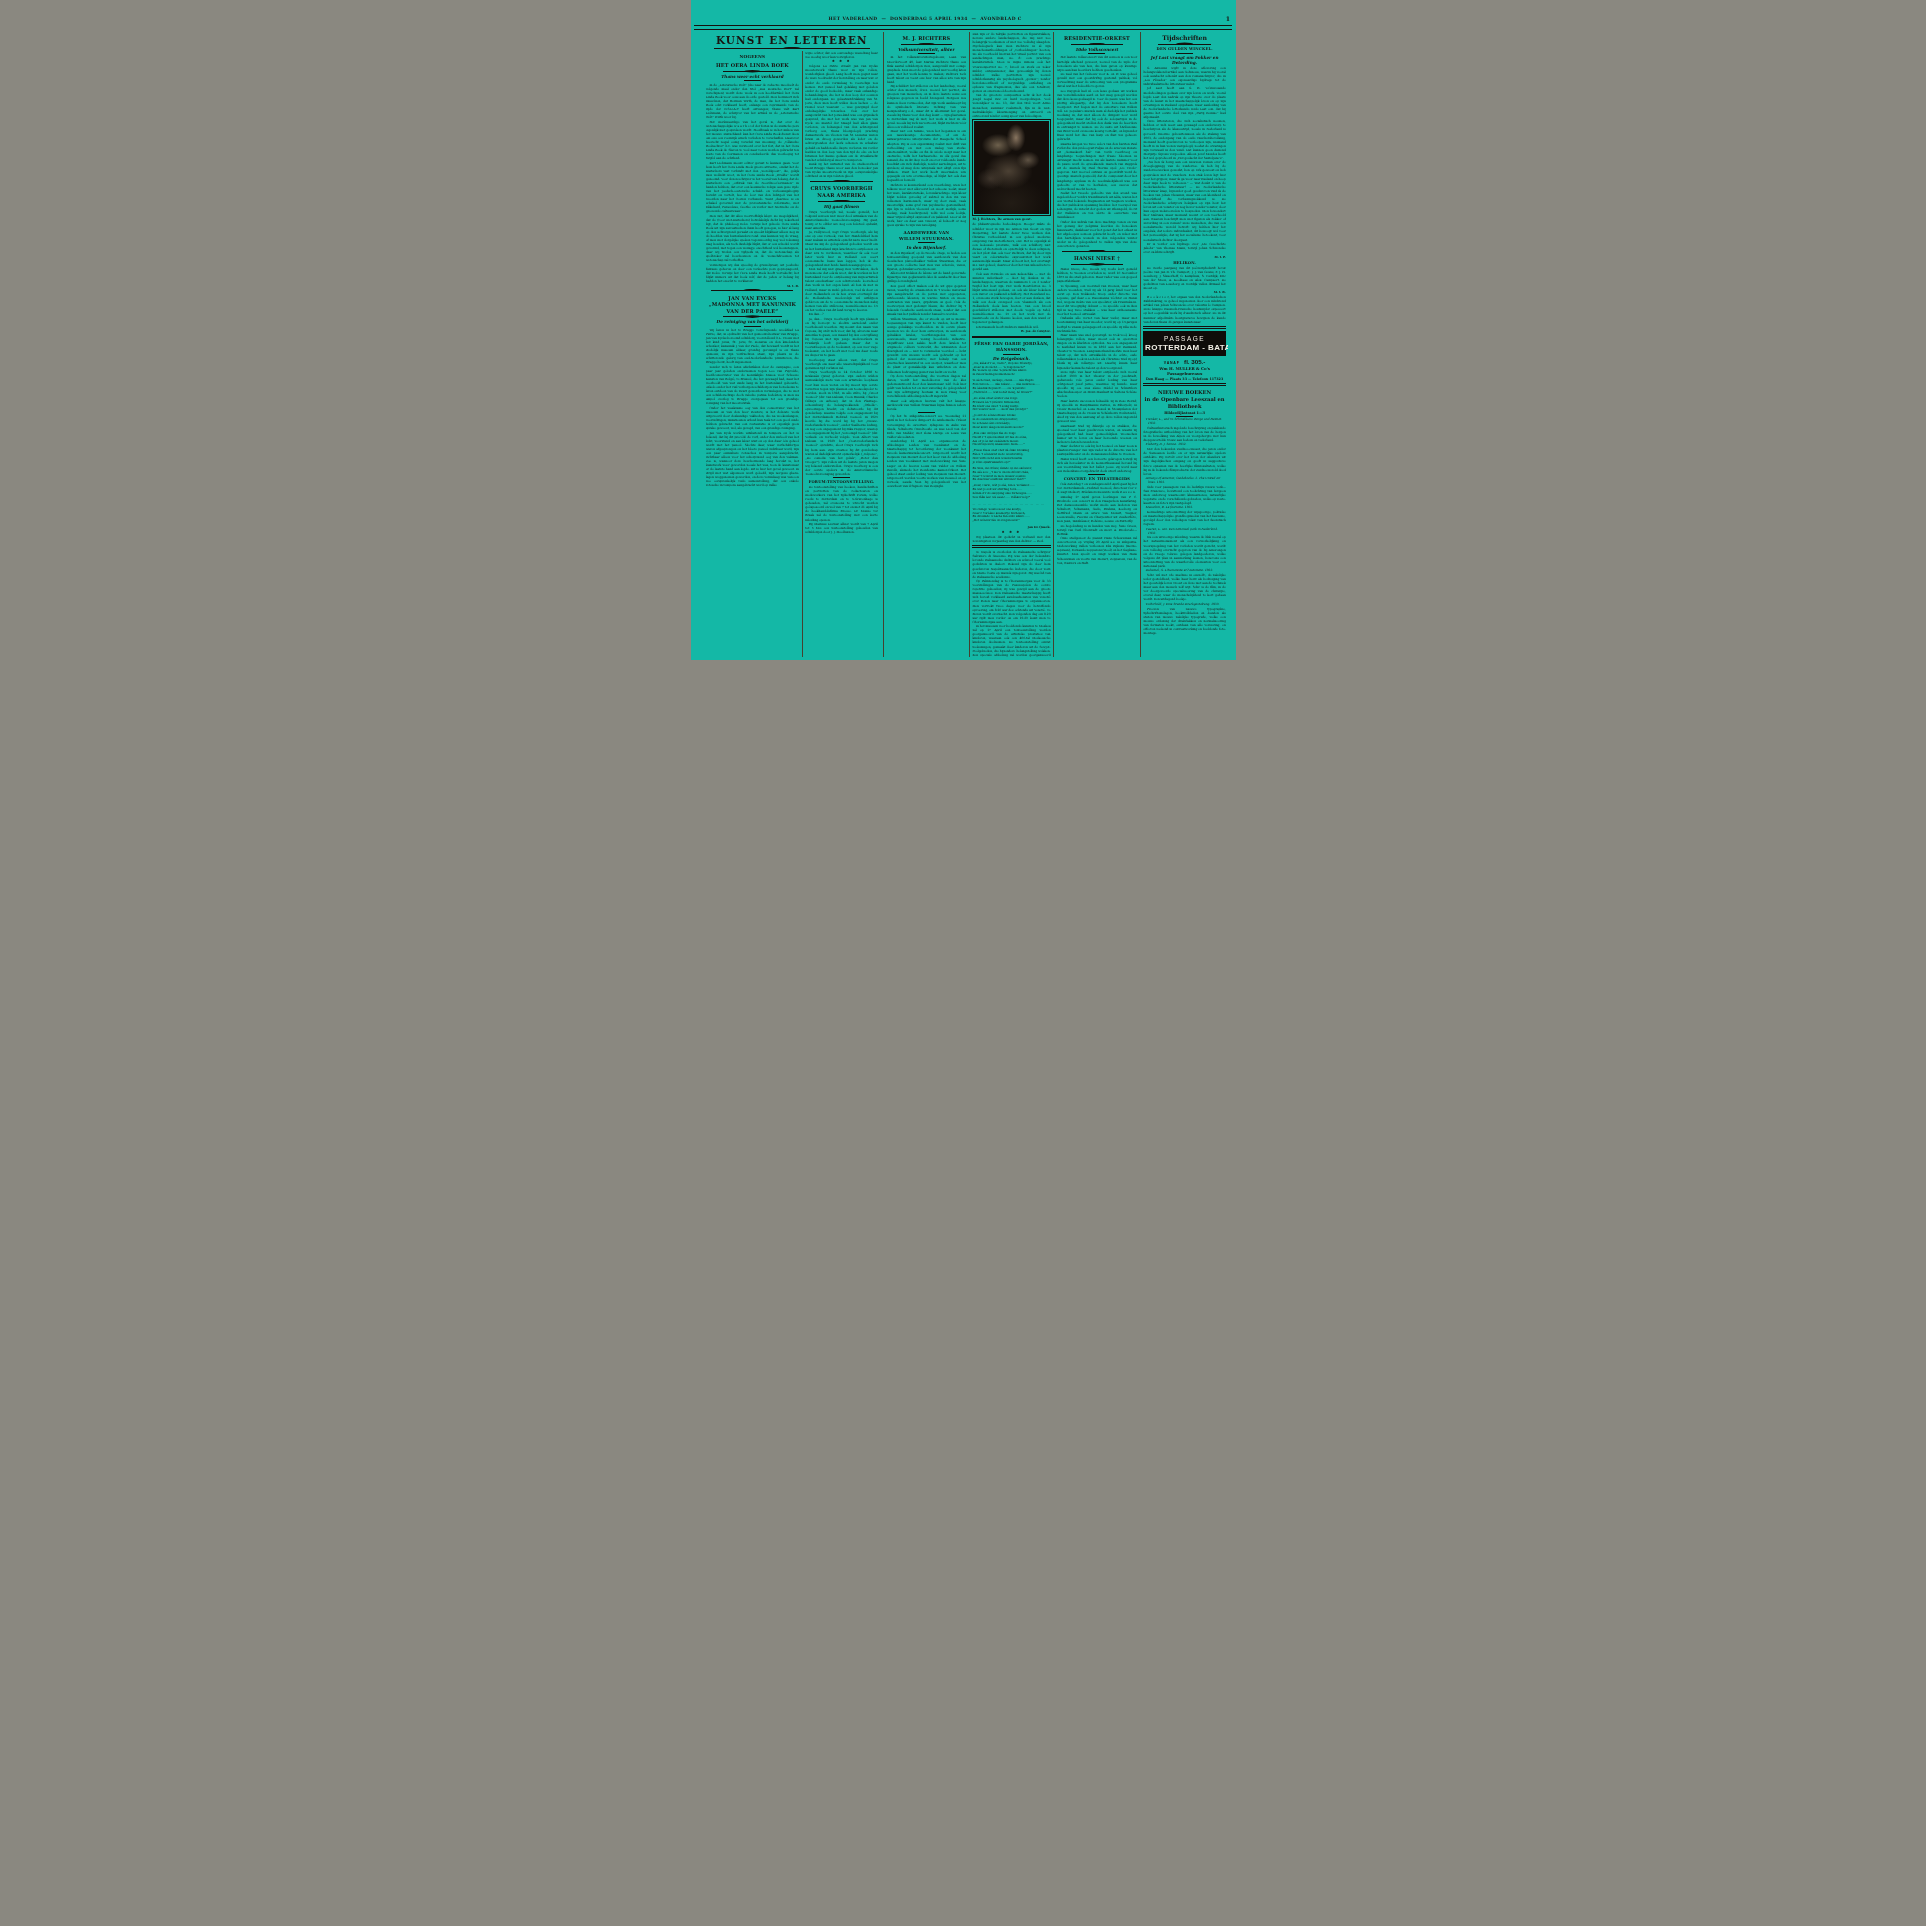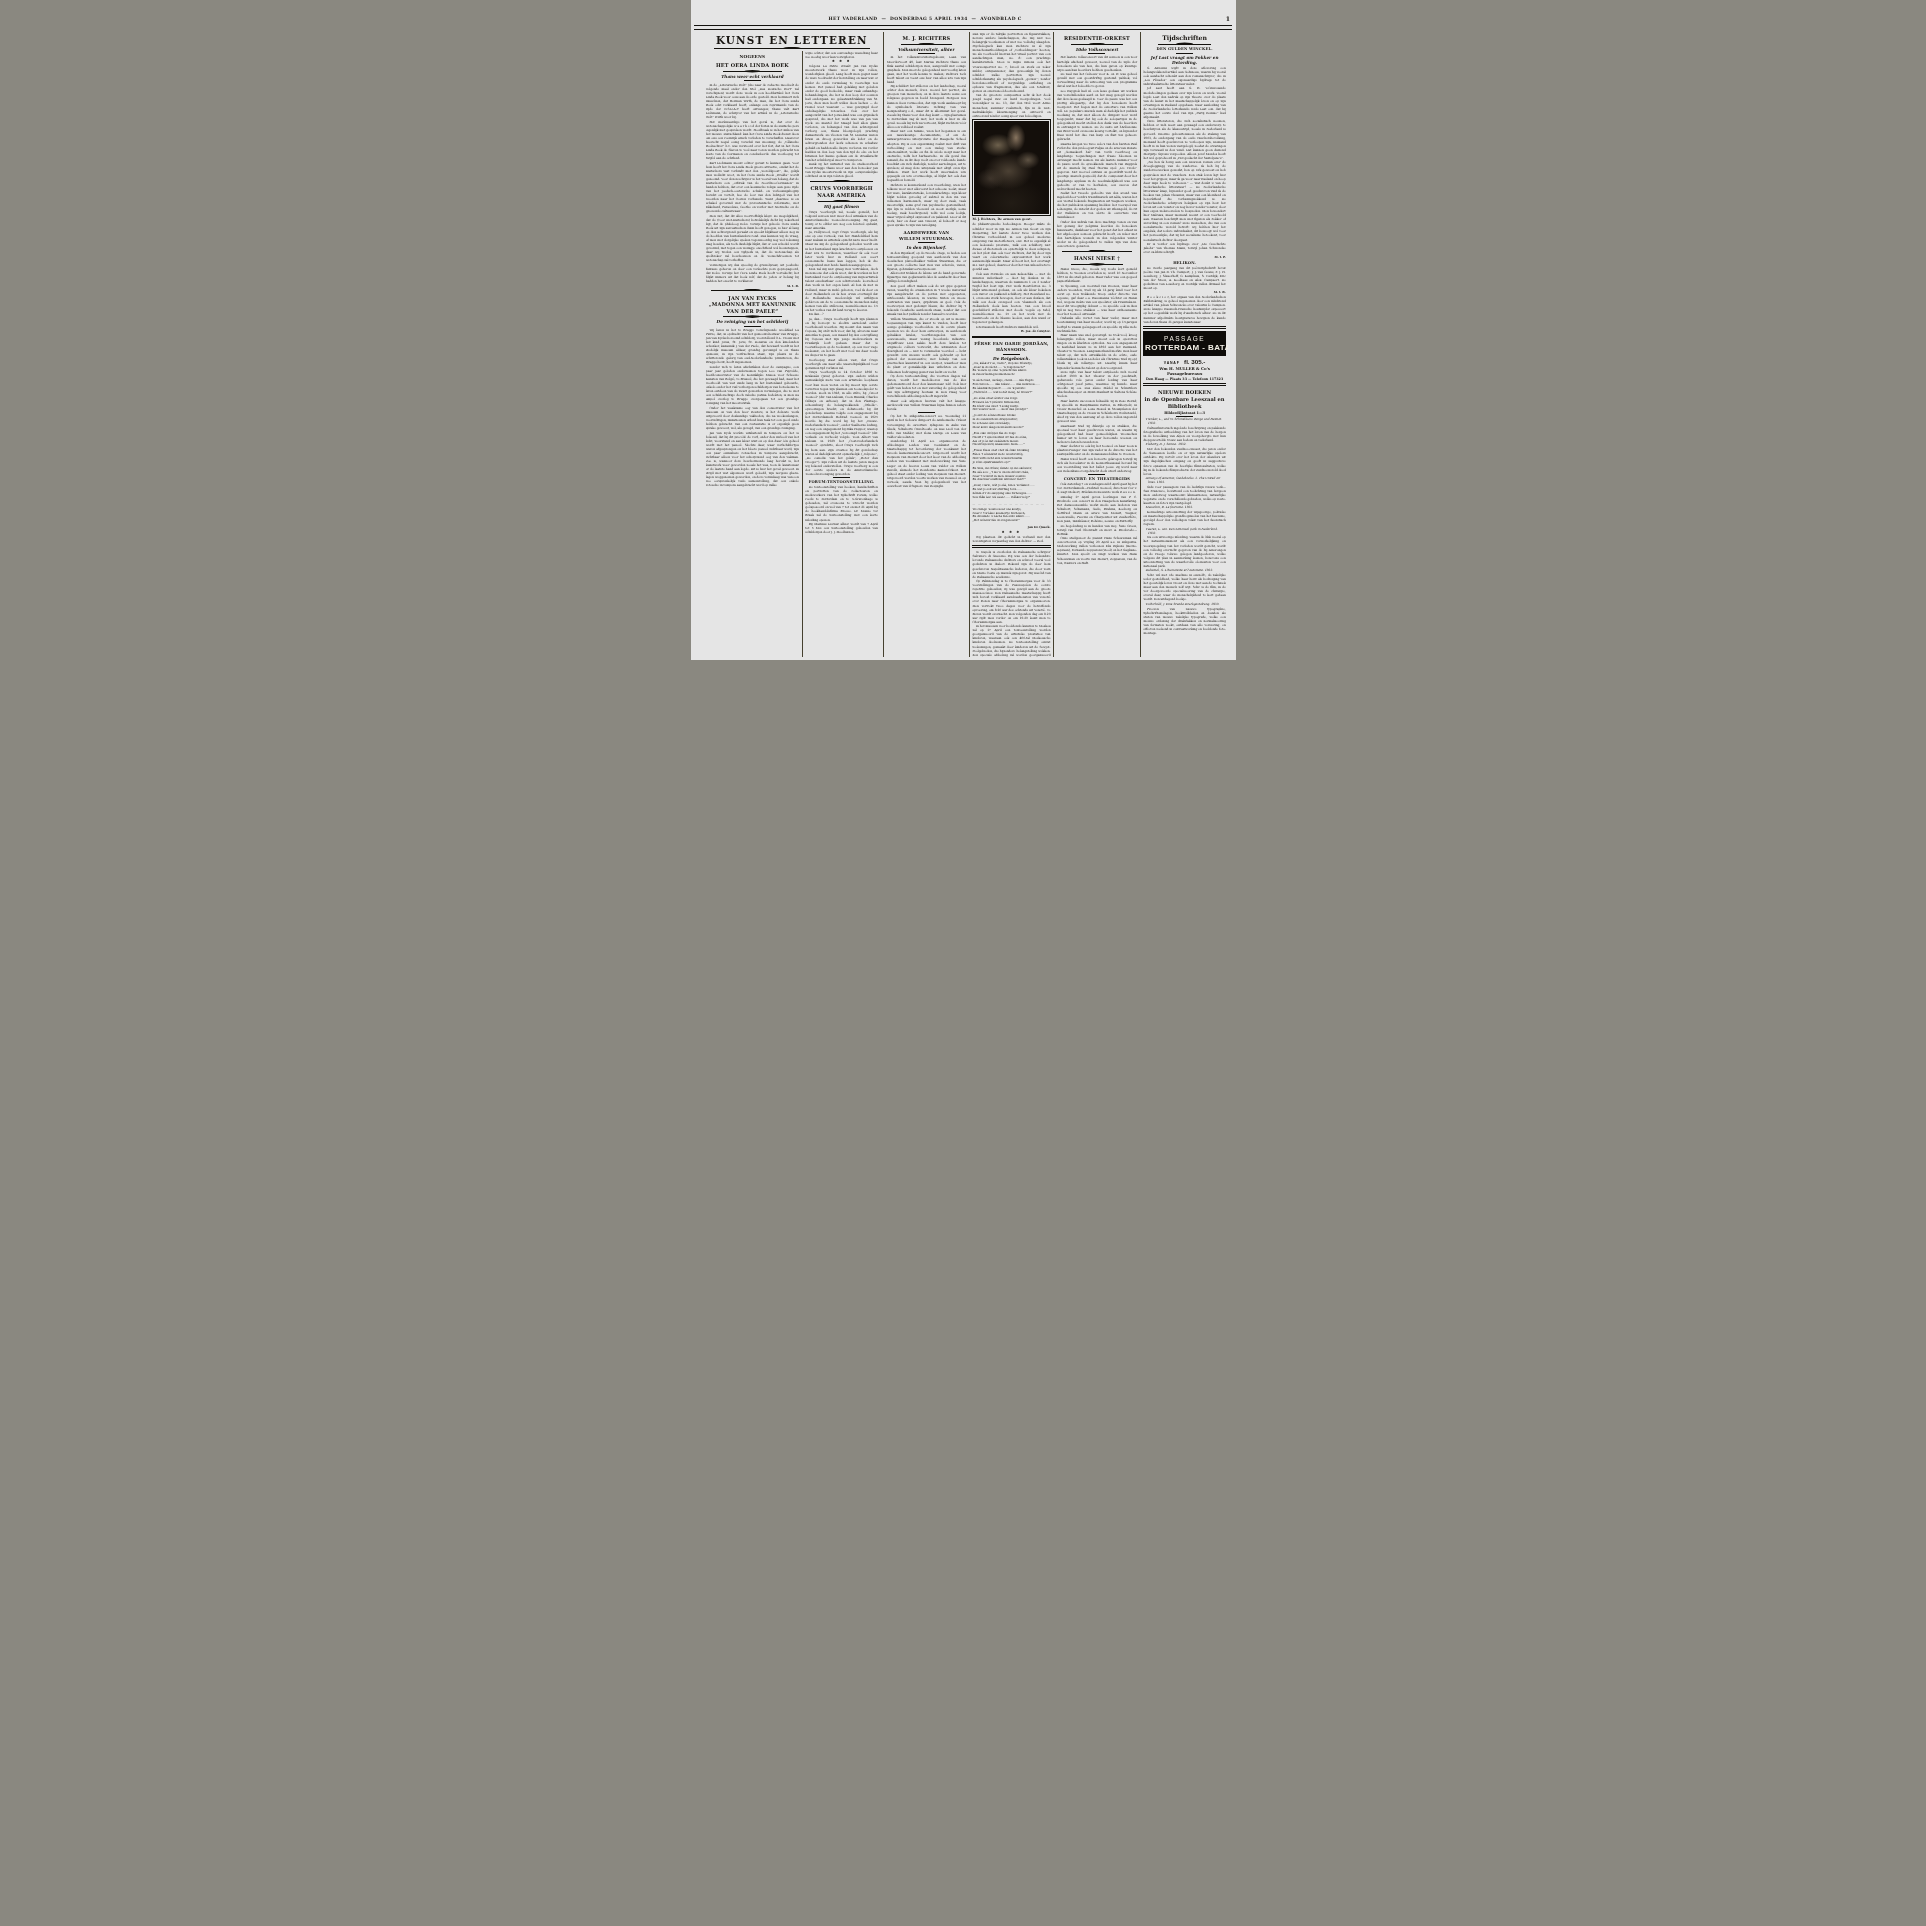--- a/index.html
+++ b/index.html
@@ -1,16 +1,16 @@
 <!DOCTYPE html>
 <html style="font-size:6.2px"><head>
 <meta charset="utf-8">
 <style>
   html,body{margin:0;padding:0;background:#8a8880;}
-  .page{position:relative;width:545px;height:660px;margin:0 auto;background:#e5e5e5;
+  .page{position:relative;width:545px;height:660px;margin:0 auto;background:#14b8a6;
         font-family:"DejaVu Serif","Liberation Serif",serif;color:#181511;overflow:hidden;}
   .masthead{position:absolute;top:14.6px;left:0;right:0;height:10px;}
   .mast-text{position:absolute;left:138px;top:1.5px;font-size:4.4px;font-weight:bold;letter-spacing:0.4px;white-space:nowrap;}
   .pageno{position:absolute;right:5.4px;top:0;font-size:6.2px;font-weight:bold;}
   .mast-rules{position:absolute;top:25.4px;left:3.1px;right:3.1px;height:2.7px;
               border-top:1.5px solid #14120e;border-bottom:0.8px solid #14120e;}
   .content{position:absolute;top:32px;left:10px;right:7px;bottom:3.1px;overflow:hidden;}
   .cols{display:flex;height:100%;}
   .col{padding:0 2.7px;overflow:hidden;box-sizing:border-box;}
   .vdiv{border-left:0.4px solid #46412f;}

